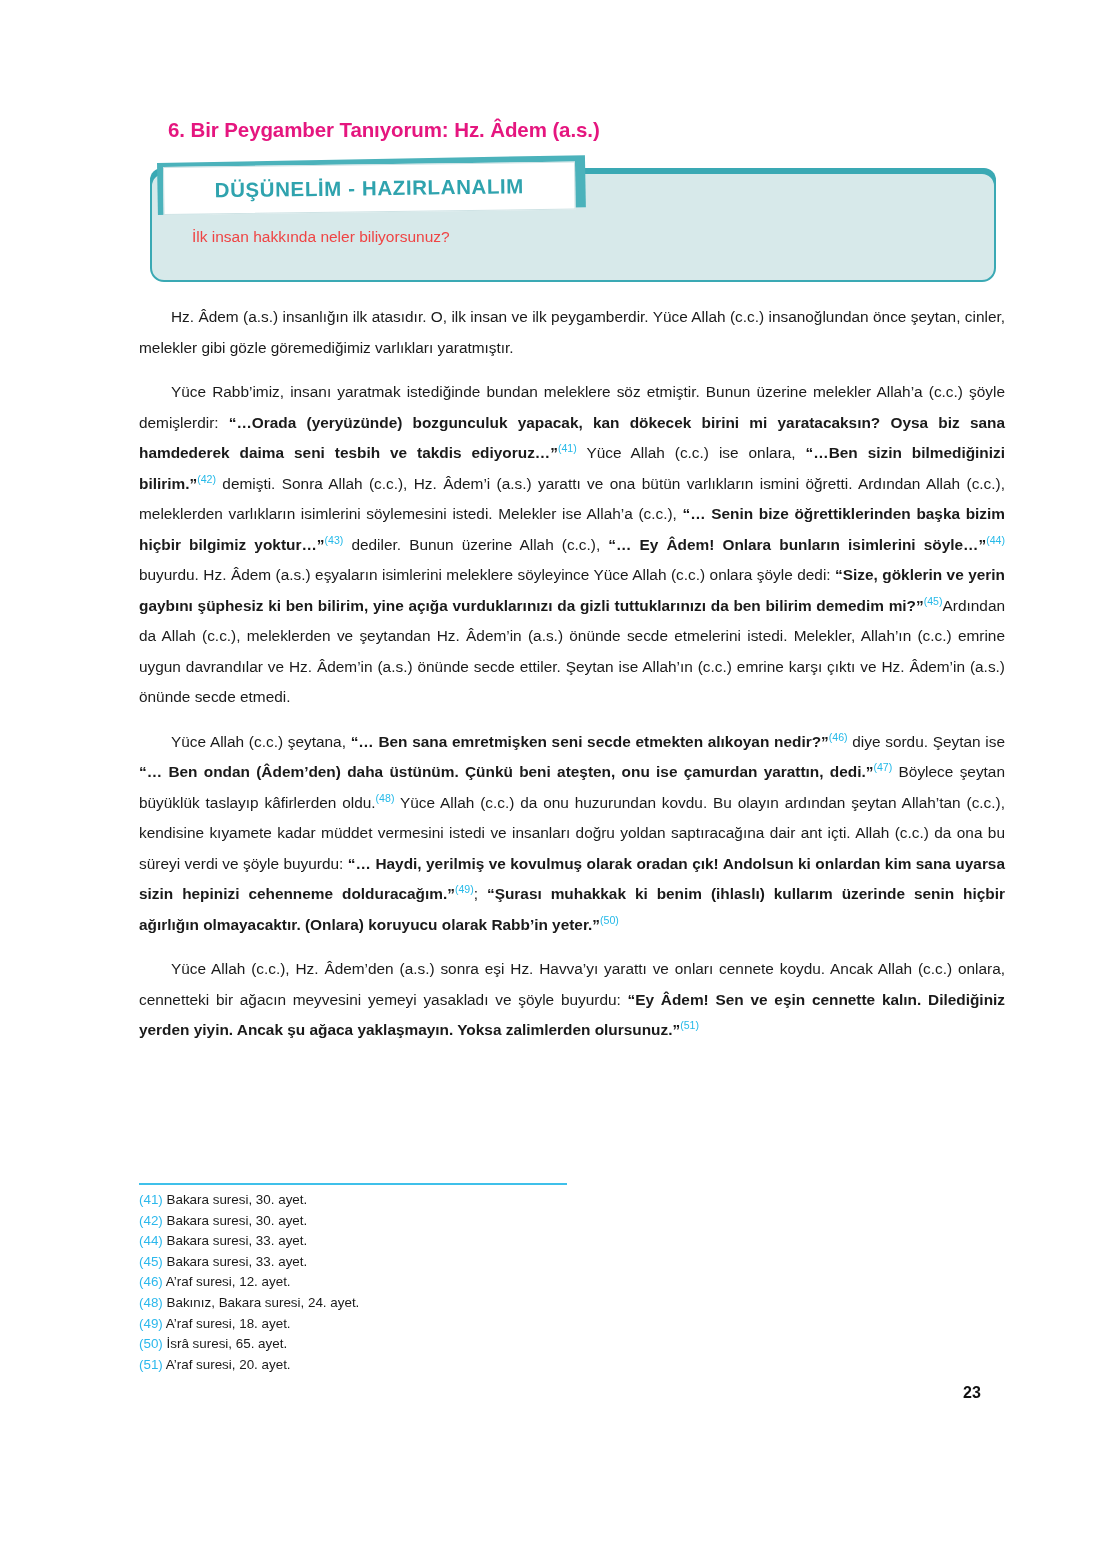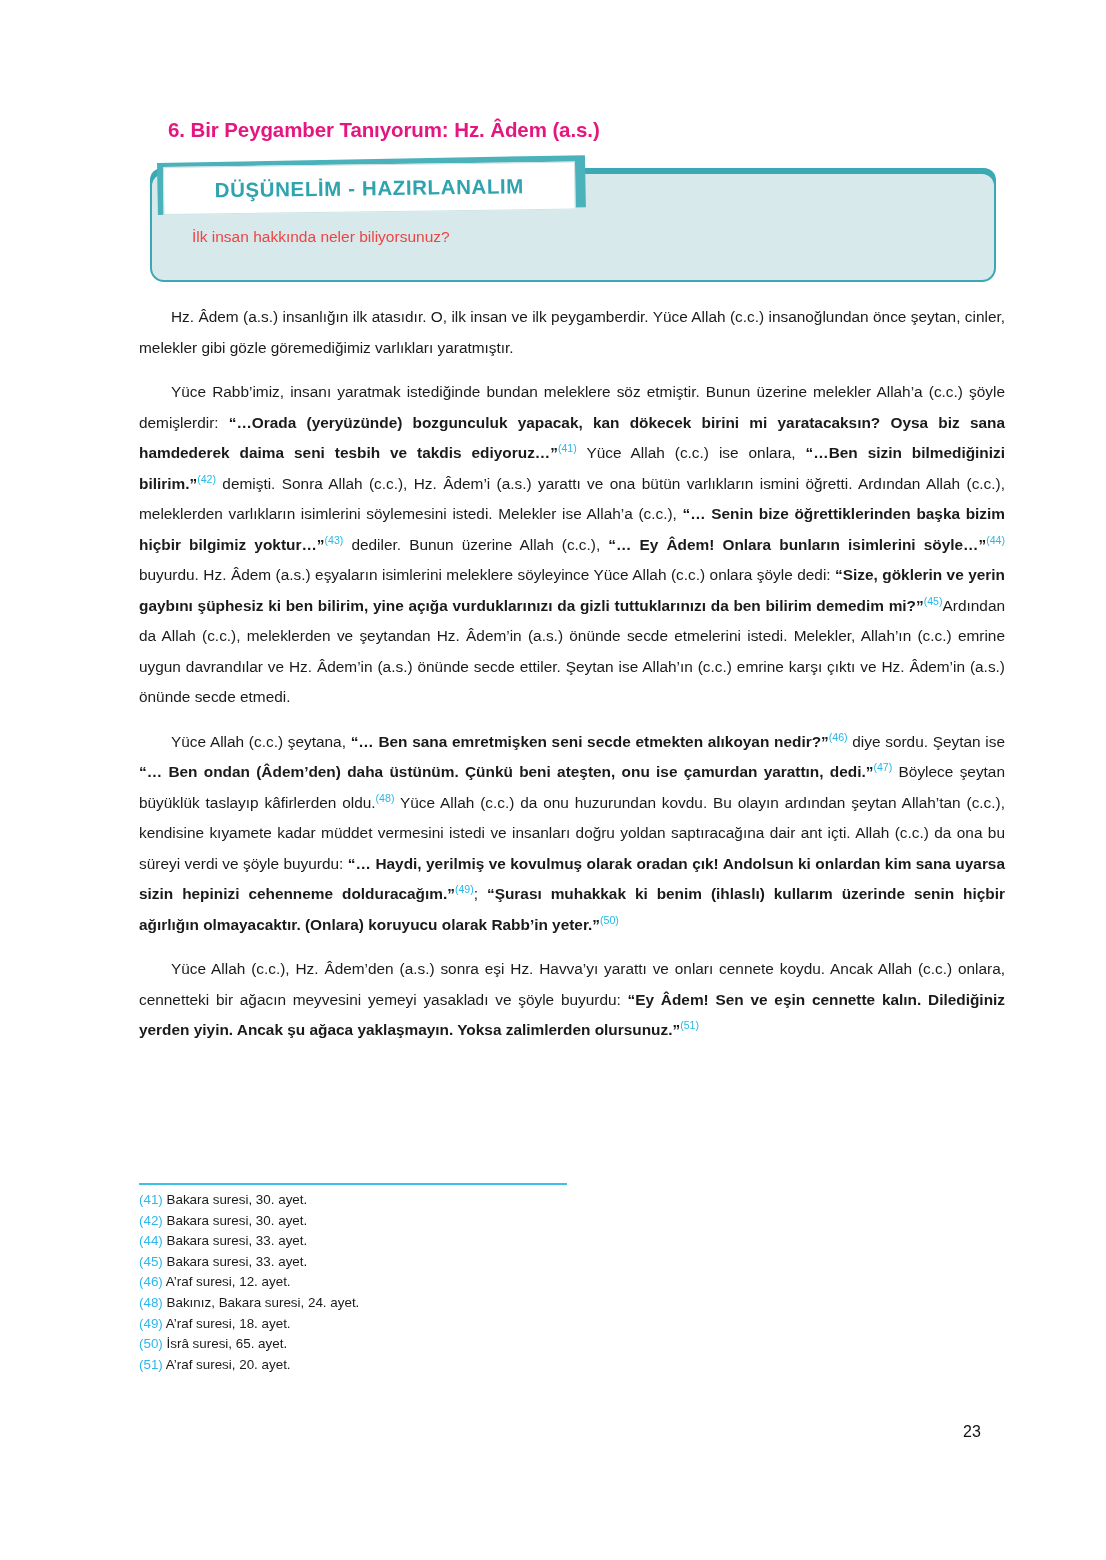--- a/index.html
+++ b/index.html
@@ -147,23 +147,23 @@
     white-space: nowrap;
   }
   .fn-num {
     color: #2cb8ec;
   }
 
   
   .page-number {
     position: absolute;
     left: 963px;
-    top: 1423px;
+    top: 1384px;
     font-size: 16px;
-    font-weight: normal;
+    font-weight: bold;
     color: #111111;
   }
 </style>
 </head>
 <body>
 
 <div class="page">
 
   <h1 class="section-title">6. Bir Peygamber Tanıyorum: Hz. Âdem (a.s.)</h1>
 

